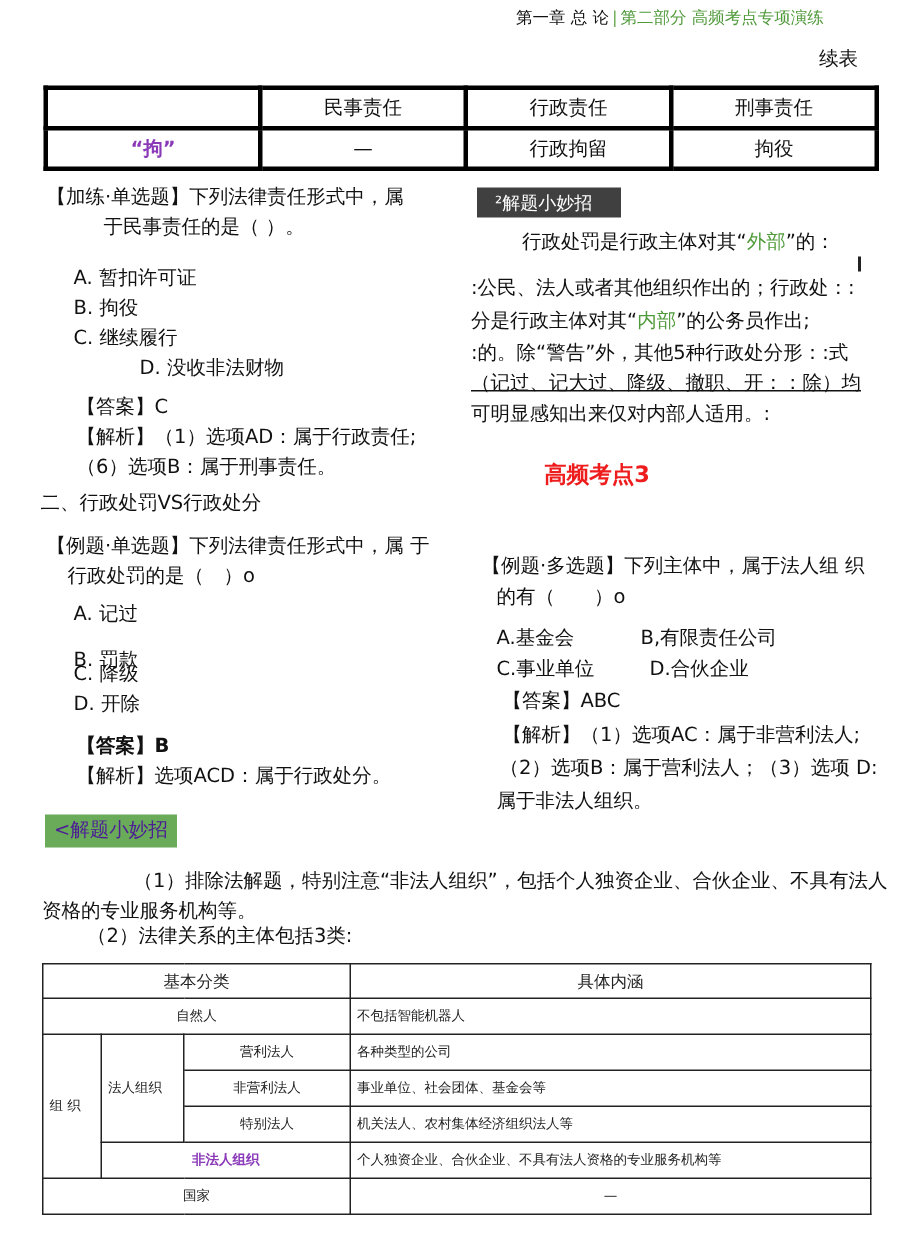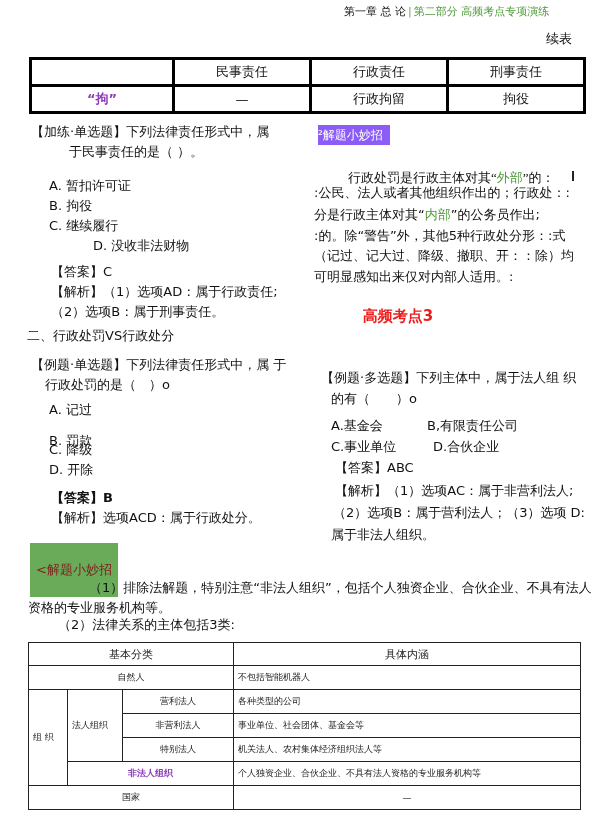--- a/index.html
+++ b/index.html
@@ -18,25 +18,25 @@
     table.t1 {
       position:absolute; top:57px; left:29px; width:557px;
       border-collapse:collapse; font-size:13px;
     }
     table.t1 td { border:3px solid #000000; height:24px; text-align:center; padding:0; }
     table.t1 td.purple { color:#8a3ab8; font-weight:bold; }
 
     .txt { font-size:13px; line-height:20px; white-space:nowrap; }
 
     .tipbox {
-      background:#8b5cf6; color:#fff; font-size:12px; padding:0 0;
+      background:#404040; color:#fff; font-size:12px; padding:0 12px;
       height:20px; line-height:20px;
     }
     .tipbox2 {
-      background:#6aab5a; color:#7f1d1d; font-size:13px; padding:16px 6px;
+      background:#6aab5a; color:#4c1d95; font-size:13px; padding:0 6px;
       height:22px; line-height:22px;
     }
     .green { color:#4f9a3a; }
     .red-title {
       color:#ee1c1c; font-weight:bold; font-size:15px; line-height:19px; text-align:center;
     }
     table.t2 {
       position:absolute; top:642px; left:28px; width:553px;
       border-collapse:collapse; font-size:9px; color:#222;
     }
@@ -71,44 +71,44 @@
   </table>
 
 <div class="abs txt" style="top:122px;left:31px;">【加练·单选题】下列法律责任形式中，属</div>
 <div class="abs txt" style="top:142px;left:69px;">于民事责任的是（ ）。</div>
 <div class="abs txt" style="top:176px;left:49px;">A. 暂扣许可证</div>
 <div class="abs txt" style="top:196px;left:49px;">B. 拘役</div>
 <div class="abs txt" style="top:216px;left:49px;">C. 继续履行</div>
 <div class="abs txt" style="top:236px;left:49px;margin-left:44px;">D. 没收非法财物</div>
 <div class="abs txt" style="top:262px;left:51px;">【答案】C</div>
 <div class="abs txt" style="top:282px;left:51px;">【解析】（1）选项AD：属于行政责任;</div>
-<div class="abs txt" style="top:302px;left:51px;">（2）选项B：属于刑事责任。</div>
+<div class="abs txt" style="top:302px;left:51px;">（6）选项B：属于刑事责任。</div>
 
 <div class="abs txt" style="top:326px;left:27px;">二、行政处罚VS行政处分</div>
 
 <div class="abs txt" style="top:355px;left:31px;">【例题·单选题】下列法律责任形式中，属 于</div>
 <div class="abs txt" style="top:375px;left:45px;">行政处罚的是（　）o</div>
 <div class="abs txt" style="top:400px;left:49px;">A. 记过</div>
 <div class="abs txt" style="top:431px;left:49px;">B. 罚款</div>
 <div class="abs txt" style="top:440px;left:49px;">C. 降级</div>
 <div class="abs txt" style="top:460px;left:49px;">D. 开除</div>
 <div class="abs txt" style="top:488px;left:51px;font-weight:bold;">【答案】B</div>
 <div class="abs txt" style="top:508px;left:51px;">【解析】选项ACD：属于行政处分。</div>
 
 <div class="abs tipbox" style="top:125px;left:318px;width:72px;">²解题小妙招</div>
-<div class="abs txt" style="top:168px;left:348px;font-family:Liberation Serif, serif;">
+<div class="abs txt" style="top:152px;left:348px;">
   <span>行政处罚是行政主体对其“</span><span class="green">外部</span><span>”的：</span>
 </div>
 <div class="abs" style="top:171px;left:572px;width:2px;height:10px;background:#222;"></div>
 <div class="abs txt" style="top:183px;left:314px;">:公民、法人或者其他组织作出的；行政处：:</div>
 <div class="abs txt" style="top:205px;left:314px;">
   <span>分是行政主体对其“</span><span class="green">内部</span><span>”的公务员作出;</span>
 </div>
 <div class="abs txt" style="top:226px;left:314px;">:的。除“警告”外，其他5种行政处分形：:式</div>
-<div class="abs txt" style="top:246px;left:314px;">（记过、记大过、降级、撤职、开：：除）均</div>
+<div class="abs txt" style="top:246px;left:314px;text-decoration:underline;">（记过、记大过、降级、撤职、开：：除）均</div>
 <div class="abs txt" style="top:267px;left:314px;">可明显感知出来仅对内部人适用。:</div>
 
 <div class="abs red-title" style="top:307px;left:318px;width:160px;">
   <div>高频考点3</div>
 </div>
 
 <div class="abs txt" style="top:368px;left:321px;">【例题·多选题】下列主体中，属于法人组 织</div>
 <div class="abs txt" style="top:389px;left:331px;">的有（　　）o</div>
 <div class="abs txt" style="top:416px;left:331px;">A.基金会</div>
 <div class="abs txt" style="top:416px;left:427px;">B,有限责任公司</div>

